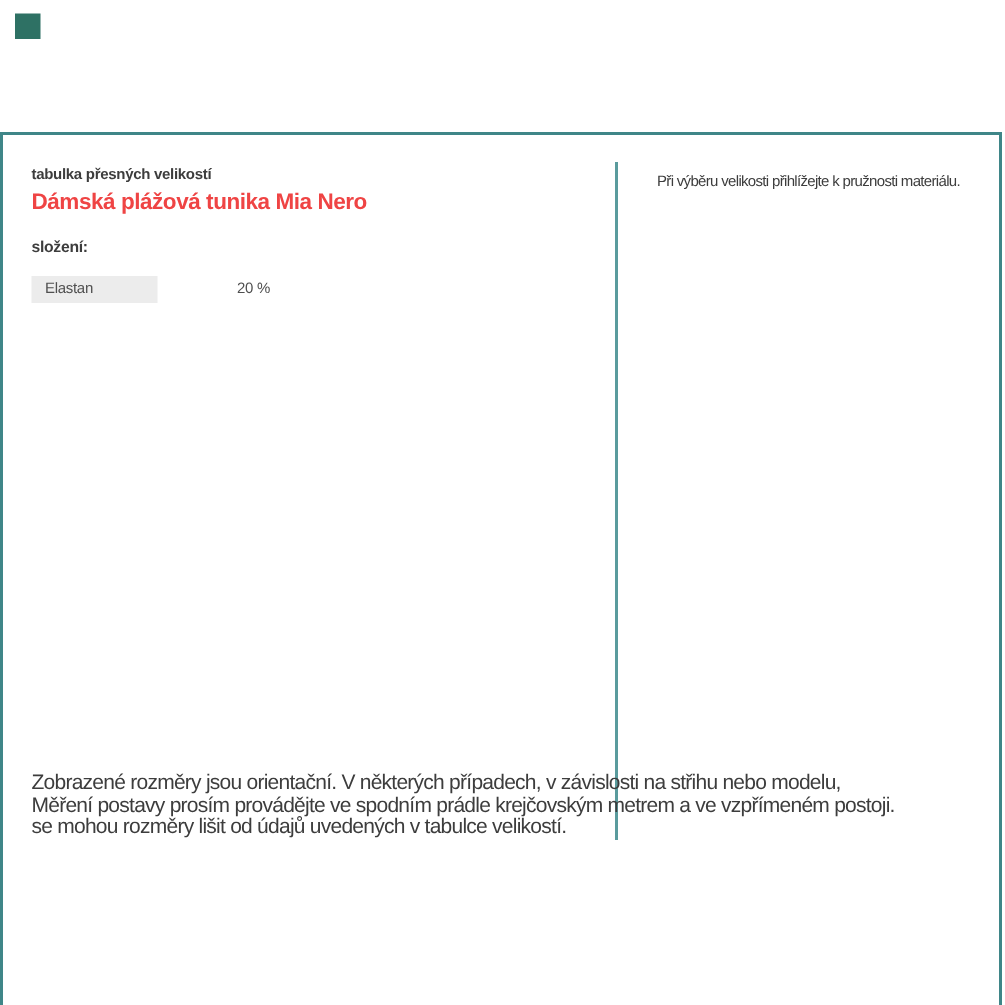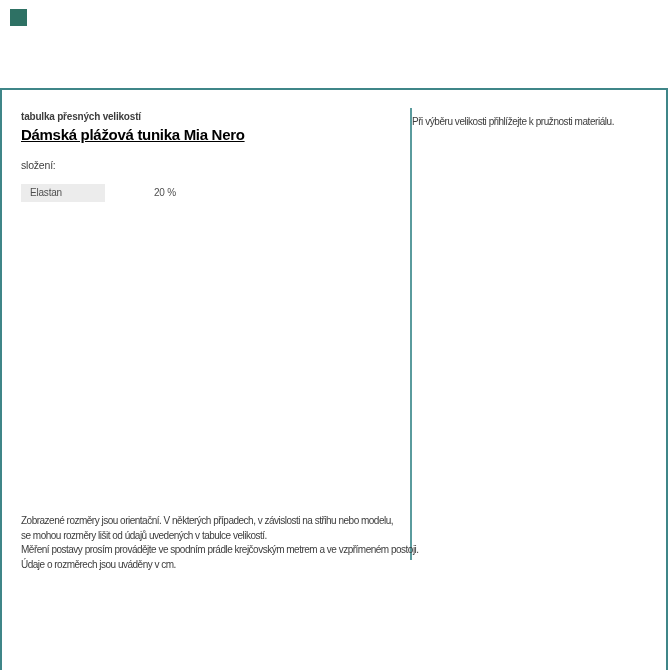--- a/index.html
+++ b/index.html
@@ -20,49 +20,49 @@
     position:absolute;left:408px;top:18px;width:2px;height:452px;
     background:#5a9b9d;
   }
   .eyebrow{
     position:absolute;left:19px;top:21px;
     font-size:10px;font-weight:bold;color:#3d3d3d;letter-spacing:-0.2px;
     white-space:nowrap;
   }
   .title{
     position:absolute;left:19px;top:36px;
-    font-size:15px;font-weight:bold;color:#000000;letter-spacing:-0.3px;
+    font-size:15px;font-weight:bold;color:#ef4444;letter-spacing:-0.3px;
     white-space:nowrap;
-    text-decoration:underline;
   }
   .comp-heading{
     position:absolute;left:19px;top:69px;
-    font-size:10.5px;font-weight:normal;color:#3d3d3d;letter-spacing:-0.2px;
+    font-size:10.5px;font-weight:bold;color:#3d3d3d;letter-spacing:-0.2px;
   }
   .comp-table{
     position:absolute;left:19px;top:94px;width:230px;
   }
-  .comp-row{display:flex;height:18px;margin-bottom:4px;gap:38px;}
+  .comp-row{display:flex;height:18px;margin-bottom:4px;}
   .mat-cell{
     width:84px;box-sizing:border-box;background:#ececec;
     padding-left:9px;line-height:18px;font-size:10px;color:#4f4f4f;
     letter-spacing:-0.2px;
   }
   .pct-cell{
     padding-left:11px;line-height:18px;font-size:10px;color:#4f4f4f;
     letter-spacing:-0.2px;
+    margin-left:42px;
   }
   .advice{
     position:absolute;left:410px;top:25px;width:254px;
-    font-size:10px;color:#3d3d3d;line-height:14px;
+    text-align:center;font-size:10px;color:#3d3d3d;line-height:14px;
     letter-spacing:-0.45px;
   }
   .disclaimer{
     position:absolute;left:19px;top:424px;width:386px;
-    font-size:10px;color:#3d3d3d;line-height:14.6px;
+    font-size:14px;color:#3d3d3d;line-height:14.6px;
     letter-spacing:-0.5px;white-space:nowrap;
   }
 </style>
 </head>
 <body>
 
 <div class="brand-marker"></div>
 
 <div class="panel">
 
@@ -80,18 +80,17 @@
   </div>
 
   <div class="divider"></div>
 
   <div class="advice">
     <div>Při výběru velikosti přihlížejte k pružnosti materiálu.</div>
   </div>
 
   <div class="disclaimer">
     <div>Zobrazené rozměry jsou orientační. V některých případech, v závislosti na střihu nebo modelu,</div>
+    <div>Měření postavy prosím provádějte ve spodním prádle krejčovským metrem a ve vzpřímeném postoji.</div>
     <div>se mohou rozměry lišit od údajů uvedených v tabulce velikostí.</div>
-    <div>Měření postavy prosím provádějte ve spodním prádle krejčovským metrem a ve vzpřímeném postoji.</div>
-    <div>Údaje o rozměrech jsou uváděny v cm.</div>
   </div>
 
 </div>
 
 </body></html>

